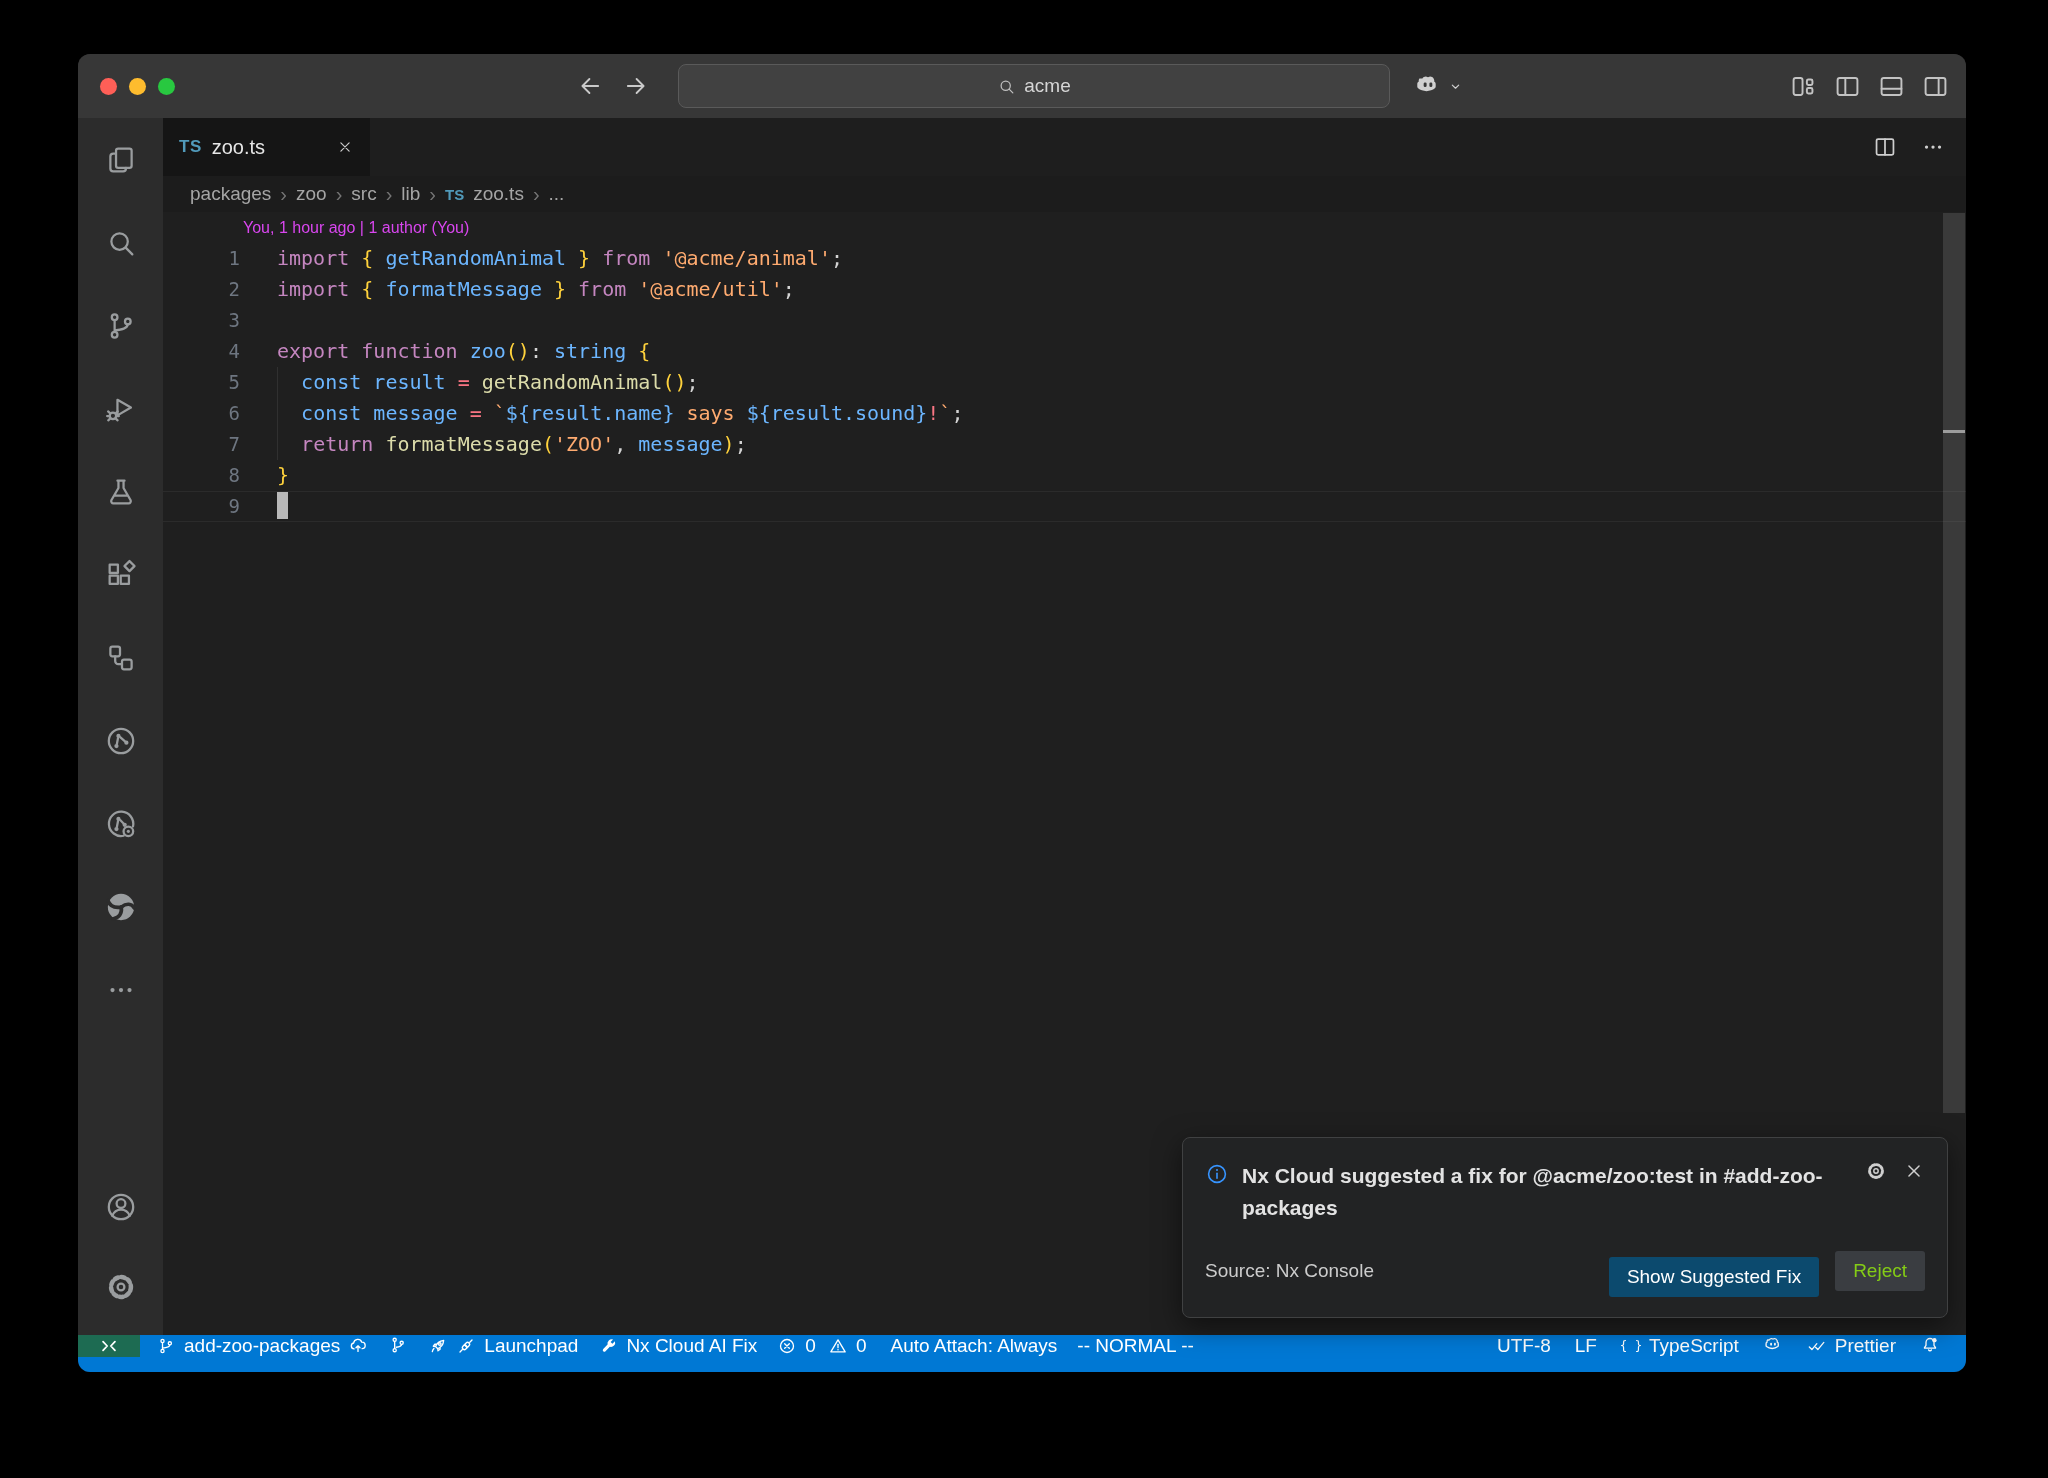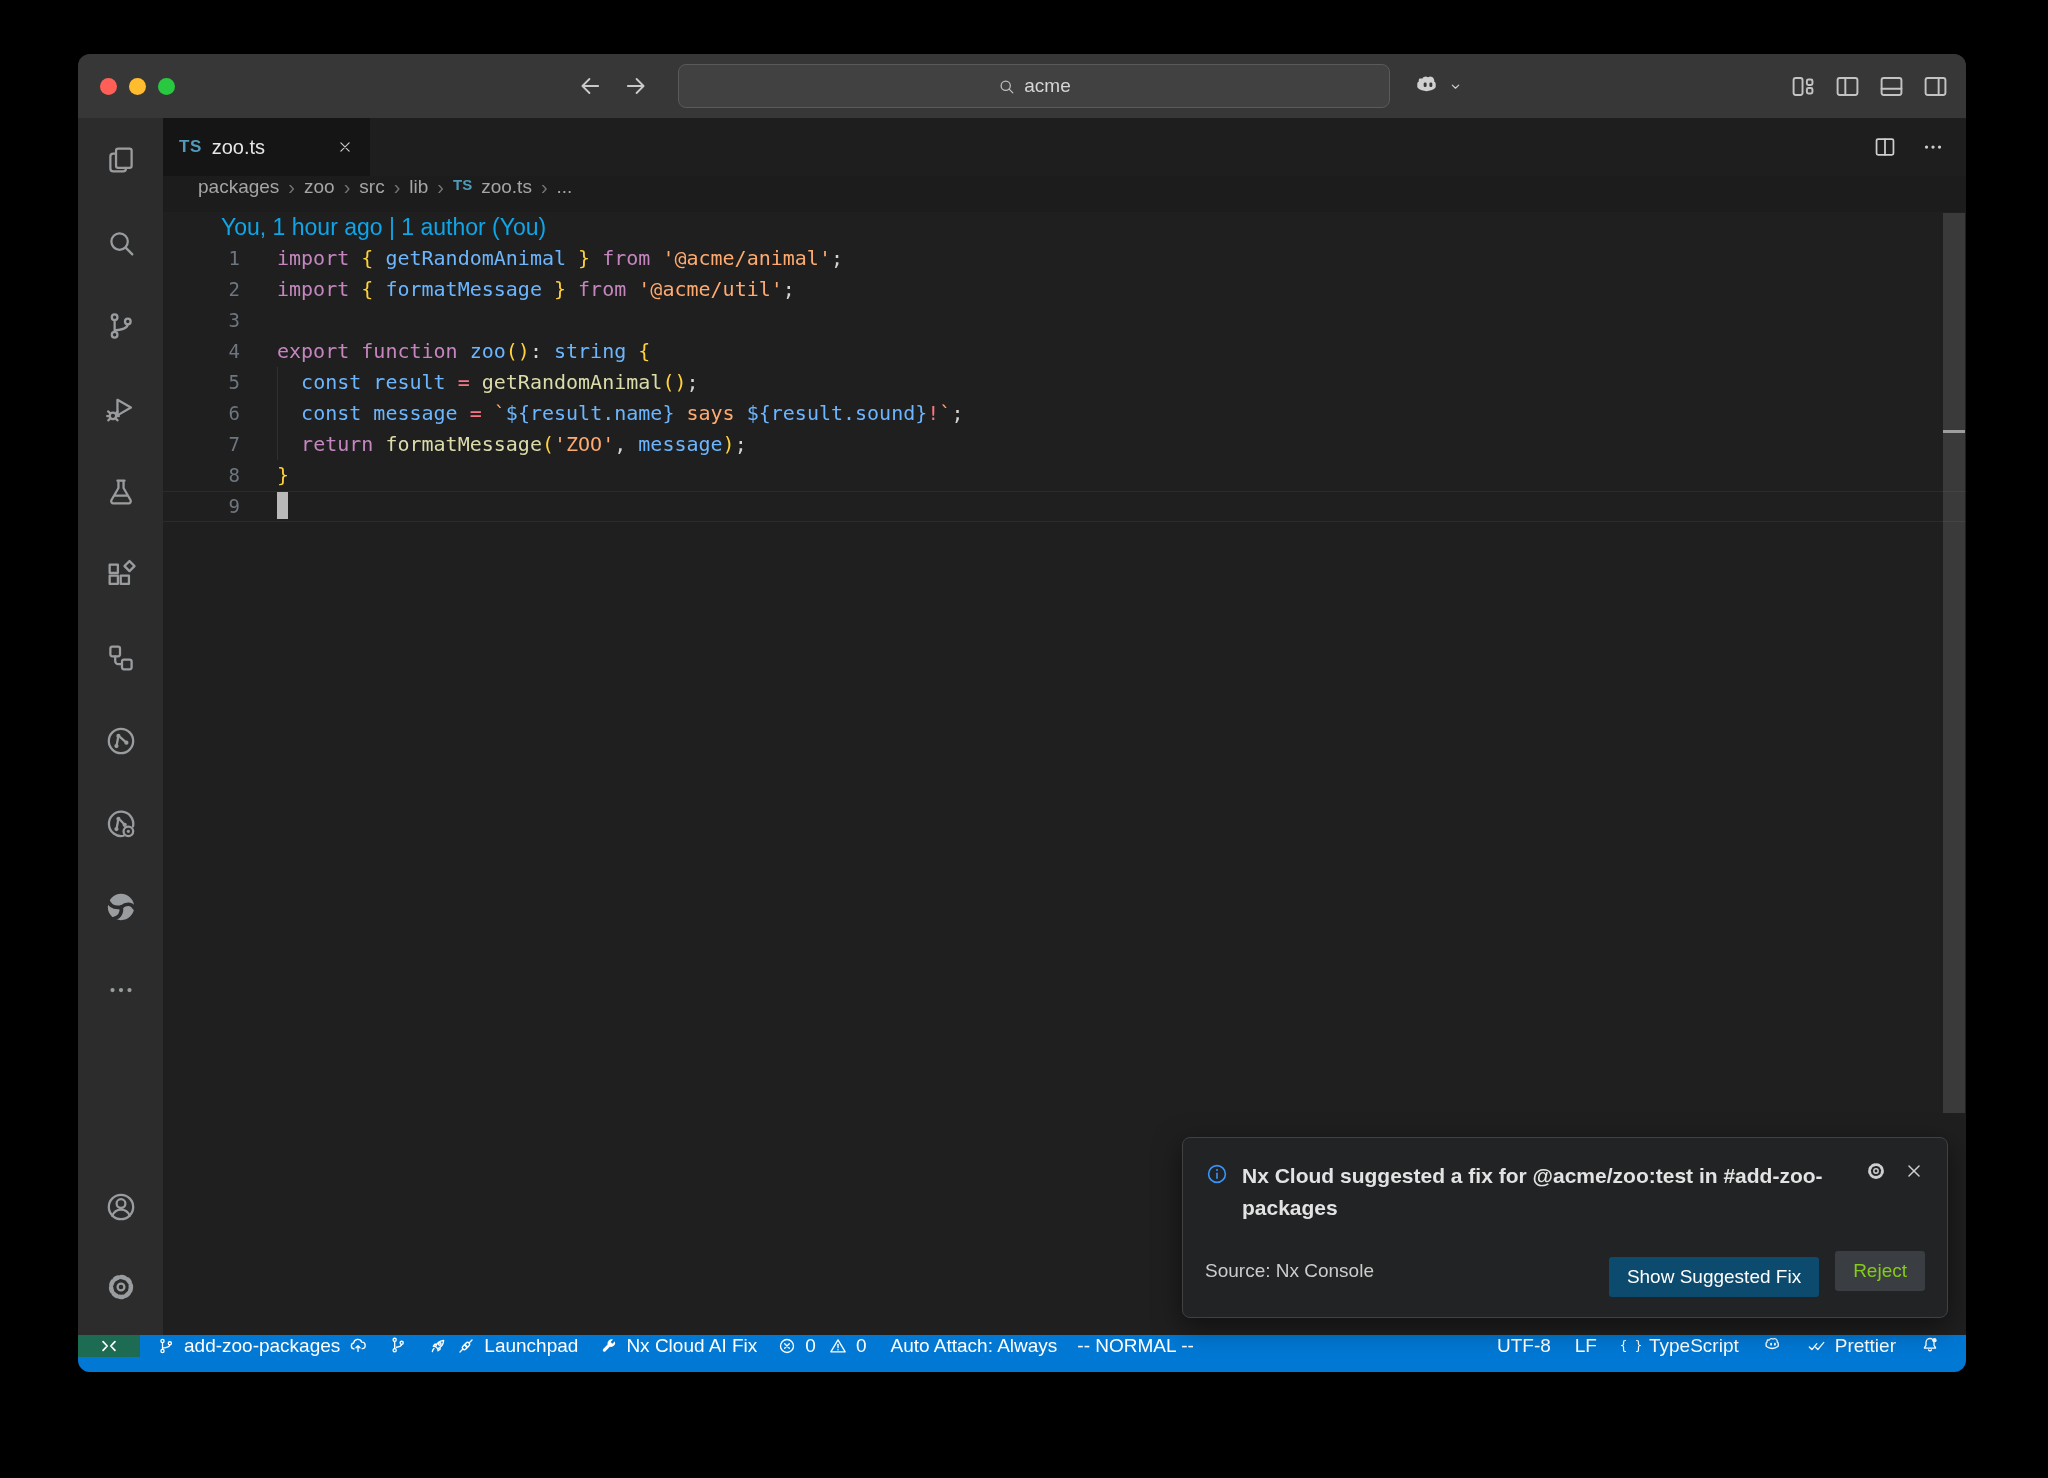--- a/index.html
+++ b/index.html
@@ -33,30 +33,30 @@
 
   
   .tabbar { height:58px; background:#1e1e1e; display:flex; align-items:stretch; flex:none; }
   .tab { width:207px; background:#151515; display:flex; align-items:center; padding:0 16px; gap:10px; }
   .ts-badge { color:#519aba; font-weight:bold; font-size:17px; letter-spacing:.5px; }
   .tab-label { color:#e6e6e6; font-size:20px; }
   .tab-close { margin-left:auto; color:#c9c9c9; display:flex; }
   .editor-actions { margin-left:auto; display:flex; align-items:center; gap:22px; padding-right:20px; color:#cfcfcf; }
 
   
-  .breadcrumbs { height:36px; background:#1c1c1c; display:flex; padding-left:35px;
+  .breadcrumbs { height:36px; background:#1c1c1c; display:flex; align-items:center; padding-left:27px;
     gap:9px; font-size:19px; color:#a5a5a5; flex:none; }
   .crumb-sep { color:#757575; font-size:20px; }
   .crumb-ts { color:#519aba; font-weight:bold; font-size:15px; }
 
   
   .editor { flex:1; position:relative; background:#1f1f1f; font-family:"DejaVu Sans Mono", monospace;
     font-size:20px; line-height:31px; overflow:hidden; }
-  .blame { height:31px; margin-left:58px; color:#0ea5e9; font-family:"Liberation Sans", sans-serif;
-    font-size:23px; line-height:31px; }
+  .blame { height:31px; margin-left:80px; color:#d946ef; font-family:"Liberation Sans", sans-serif;
+    font-size:16px; line-height:31px; }
   .line { display:flex; height:31px; white-space:pre; }
   .line.current { box-shadow: inset 0 1px 0 rgba(255,255,255,.055), inset 0 -1px 0 rgba(255,255,255,.055); }
   .ln { width:77px; flex:none; text-align:right; color:#6e7681; font-size:19px; }
   .codetxt { margin-left:37px; }
   .tk-k{color:#C586C0} .tk-i{color:#6CB6FF} .tk-b{color:#FFD23C} .tk-s{color:#FFAB70}
   .tk-f{color:#DCDCAA} .tk-o{color:#F97583} .tk-p{color:#D4D4D4}
   .cursor { display:inline-block; width:11px; height:27px; background:#b9b9b9; vertical-align:-6px; }
   .indent-guide { position:absolute; left:114px; top:155px; width:1px; height:93px; background:rgba(255,255,255,.08); }
   .scroll-slider { position:absolute; right:1px; top:1px; width:22px; height:900px; background:rgba(121,121,121,.30); }
   .overview-cursor { position:absolute; right:1px; top:218px; width:22px; height:3px; background:rgba(210,210,210,.65); }

